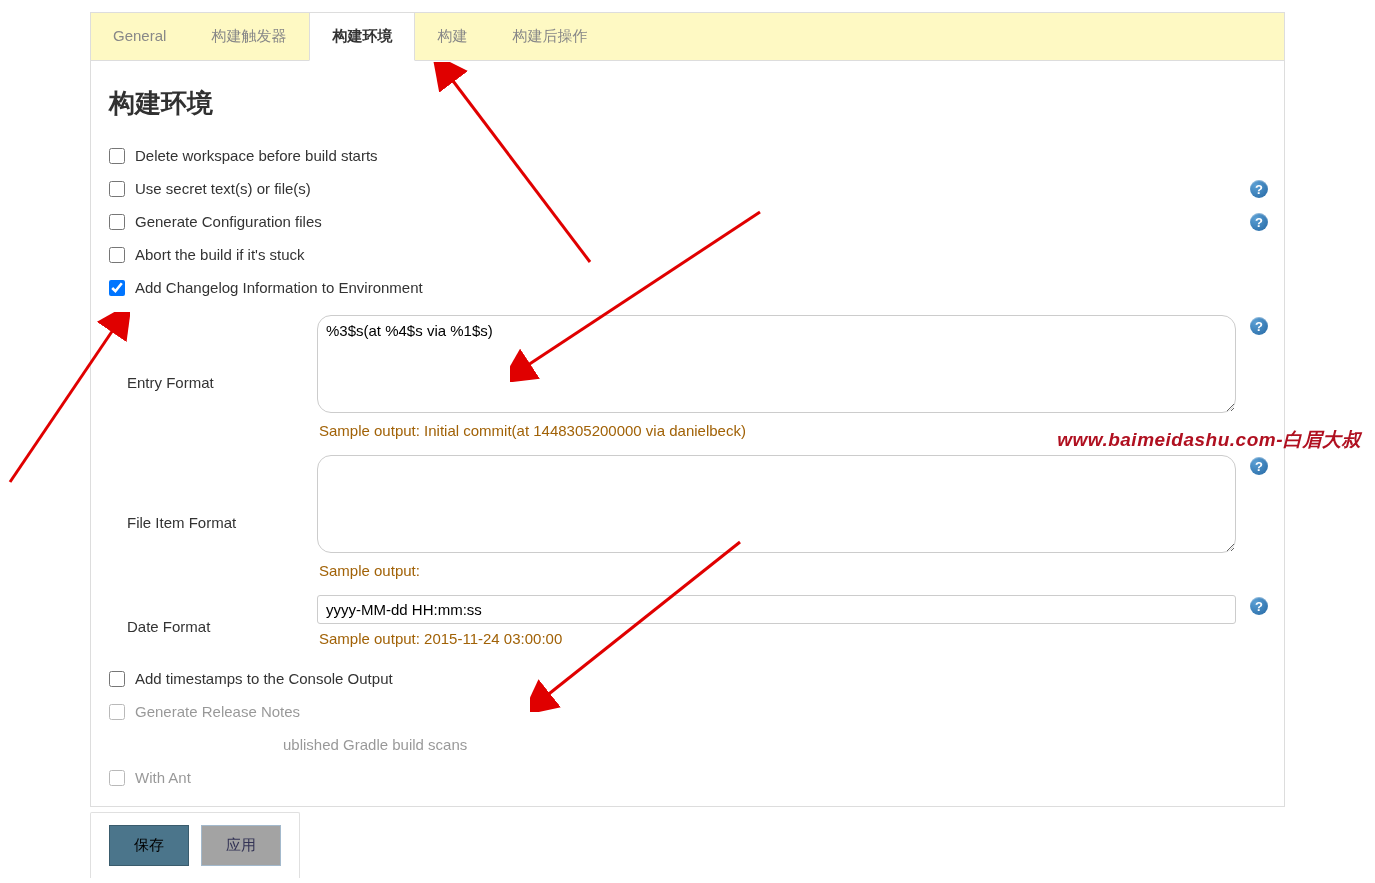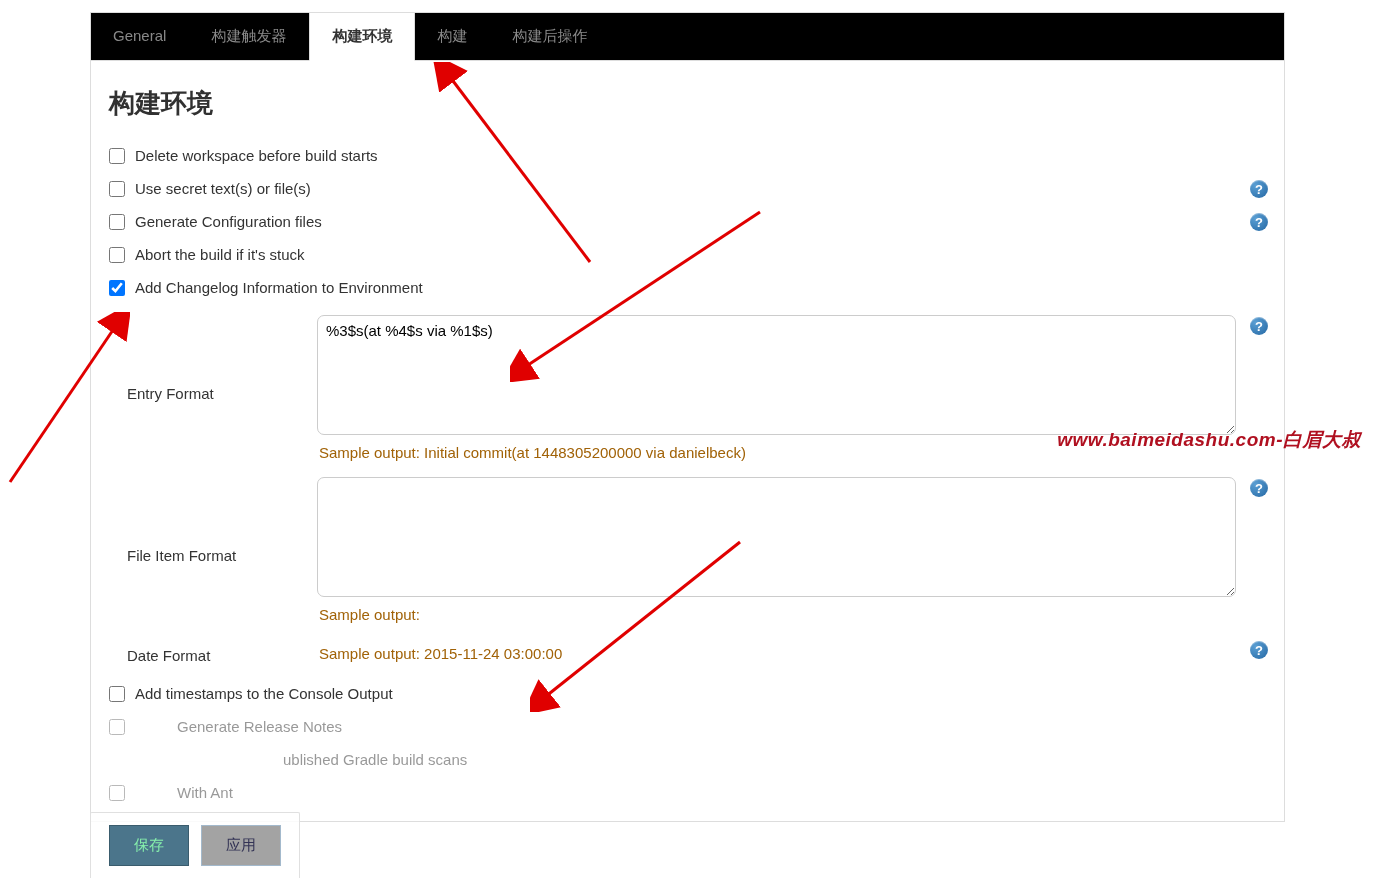--- a/index.html
+++ b/index.html
@@ -18,21 +18,21 @@
       position: relative;
     }
     .config-panel {
       margin: 12px 90px 0 90px;
       border: 1px solid #ddd;
       background: #f9f9f9;
     }
     .tab-bar {
       display: flex;
       border-bottom: 1px solid #ddd;
-      background: #000000;
+      background: #fef9c3;
     }
     .tab {
       padding: 14px 22px;
       color: #888;
       cursor: pointer;
       border-right: 1px solid transparent;
     }
     .tab.active {
       background: #fff;
       color: #333;
@@ -101,23 +101,23 @@
       color: #333;
       font-size: 15px;
       padding-top: 6px;
     }
     .form-input-stack {
       flex: 1;
       padding-right: 36px;
     }
     .form-textarea {
       width: 100%;
-      height: 120px;
+      height: 98px;
       border: 1px solid #ccc;
-      border-radius: 7px;
+      border-radius: 14px;
       padding: 6px 8px;
       font-size: 15px;
       font-family: inherit;
       resize: both;
     }
     .form-text-input {
       width: 100%;
       border: 1px solid #ccc;
       border-radius: 3px;
       padding: 5px 8px;
@@ -143,21 +143,21 @@
     }
     .btn {
       padding: 10px 24px;
       border: 1px solid #999;
       cursor: pointer;
       font-size: 15px;
       font-family: inherit;
     }
     .btn-primary {
       background: #4b758b;
-      color: #86efac;
+      color: #000000;
       border: 1px solid #3a5c6d;
     }
     .btn-secondary {
       background: #a3a3a3;
       color: #335;
       border: 1px solid #a3b9cc;
     }
     .watermark {
       position: absolute;
       right: 14px;
@@ -169,21 +169,20 @@
       letter-spacing: 0.5px;
       z-index: 100;
     }
     .arrow {
       position: absolute;
       pointer-events: none;
       z-index: 50;
     }
     .faded {
       opacity: 0.5;
-      gap: 42px;
     }
   </style>
 </head>
 <body>
 
 <div class="page-container">
 
   <div class="config-panel">
 
     <div class="tab-bar">
@@ -241,20 +240,21 @@
           <div class="form-input-stack">
             <textarea class="form-textarea" style=""></textarea>
             <div class="sample-output">Sample output:</div>
           </div>
           <span class="help-icon">?</span>
         </div>
 
         <div class="form-row">
           <div class="form-label">Date Format</div>
           <div class="form-input-stack">
+            <input type="text" class="form-text-input" value="yyyy-MM-dd HH:mm:ss" style="">
             <div class="sample-output">Sample output: 2015-11-24 03:00:00</div>
           </div>
           <span class="help-icon">?</span>
         </div>
 
       </div>
 
       <div class="option-row">
         <input type="checkbox" style="">
         <span class="option-label">Add timestamps to the Console Output</span>

